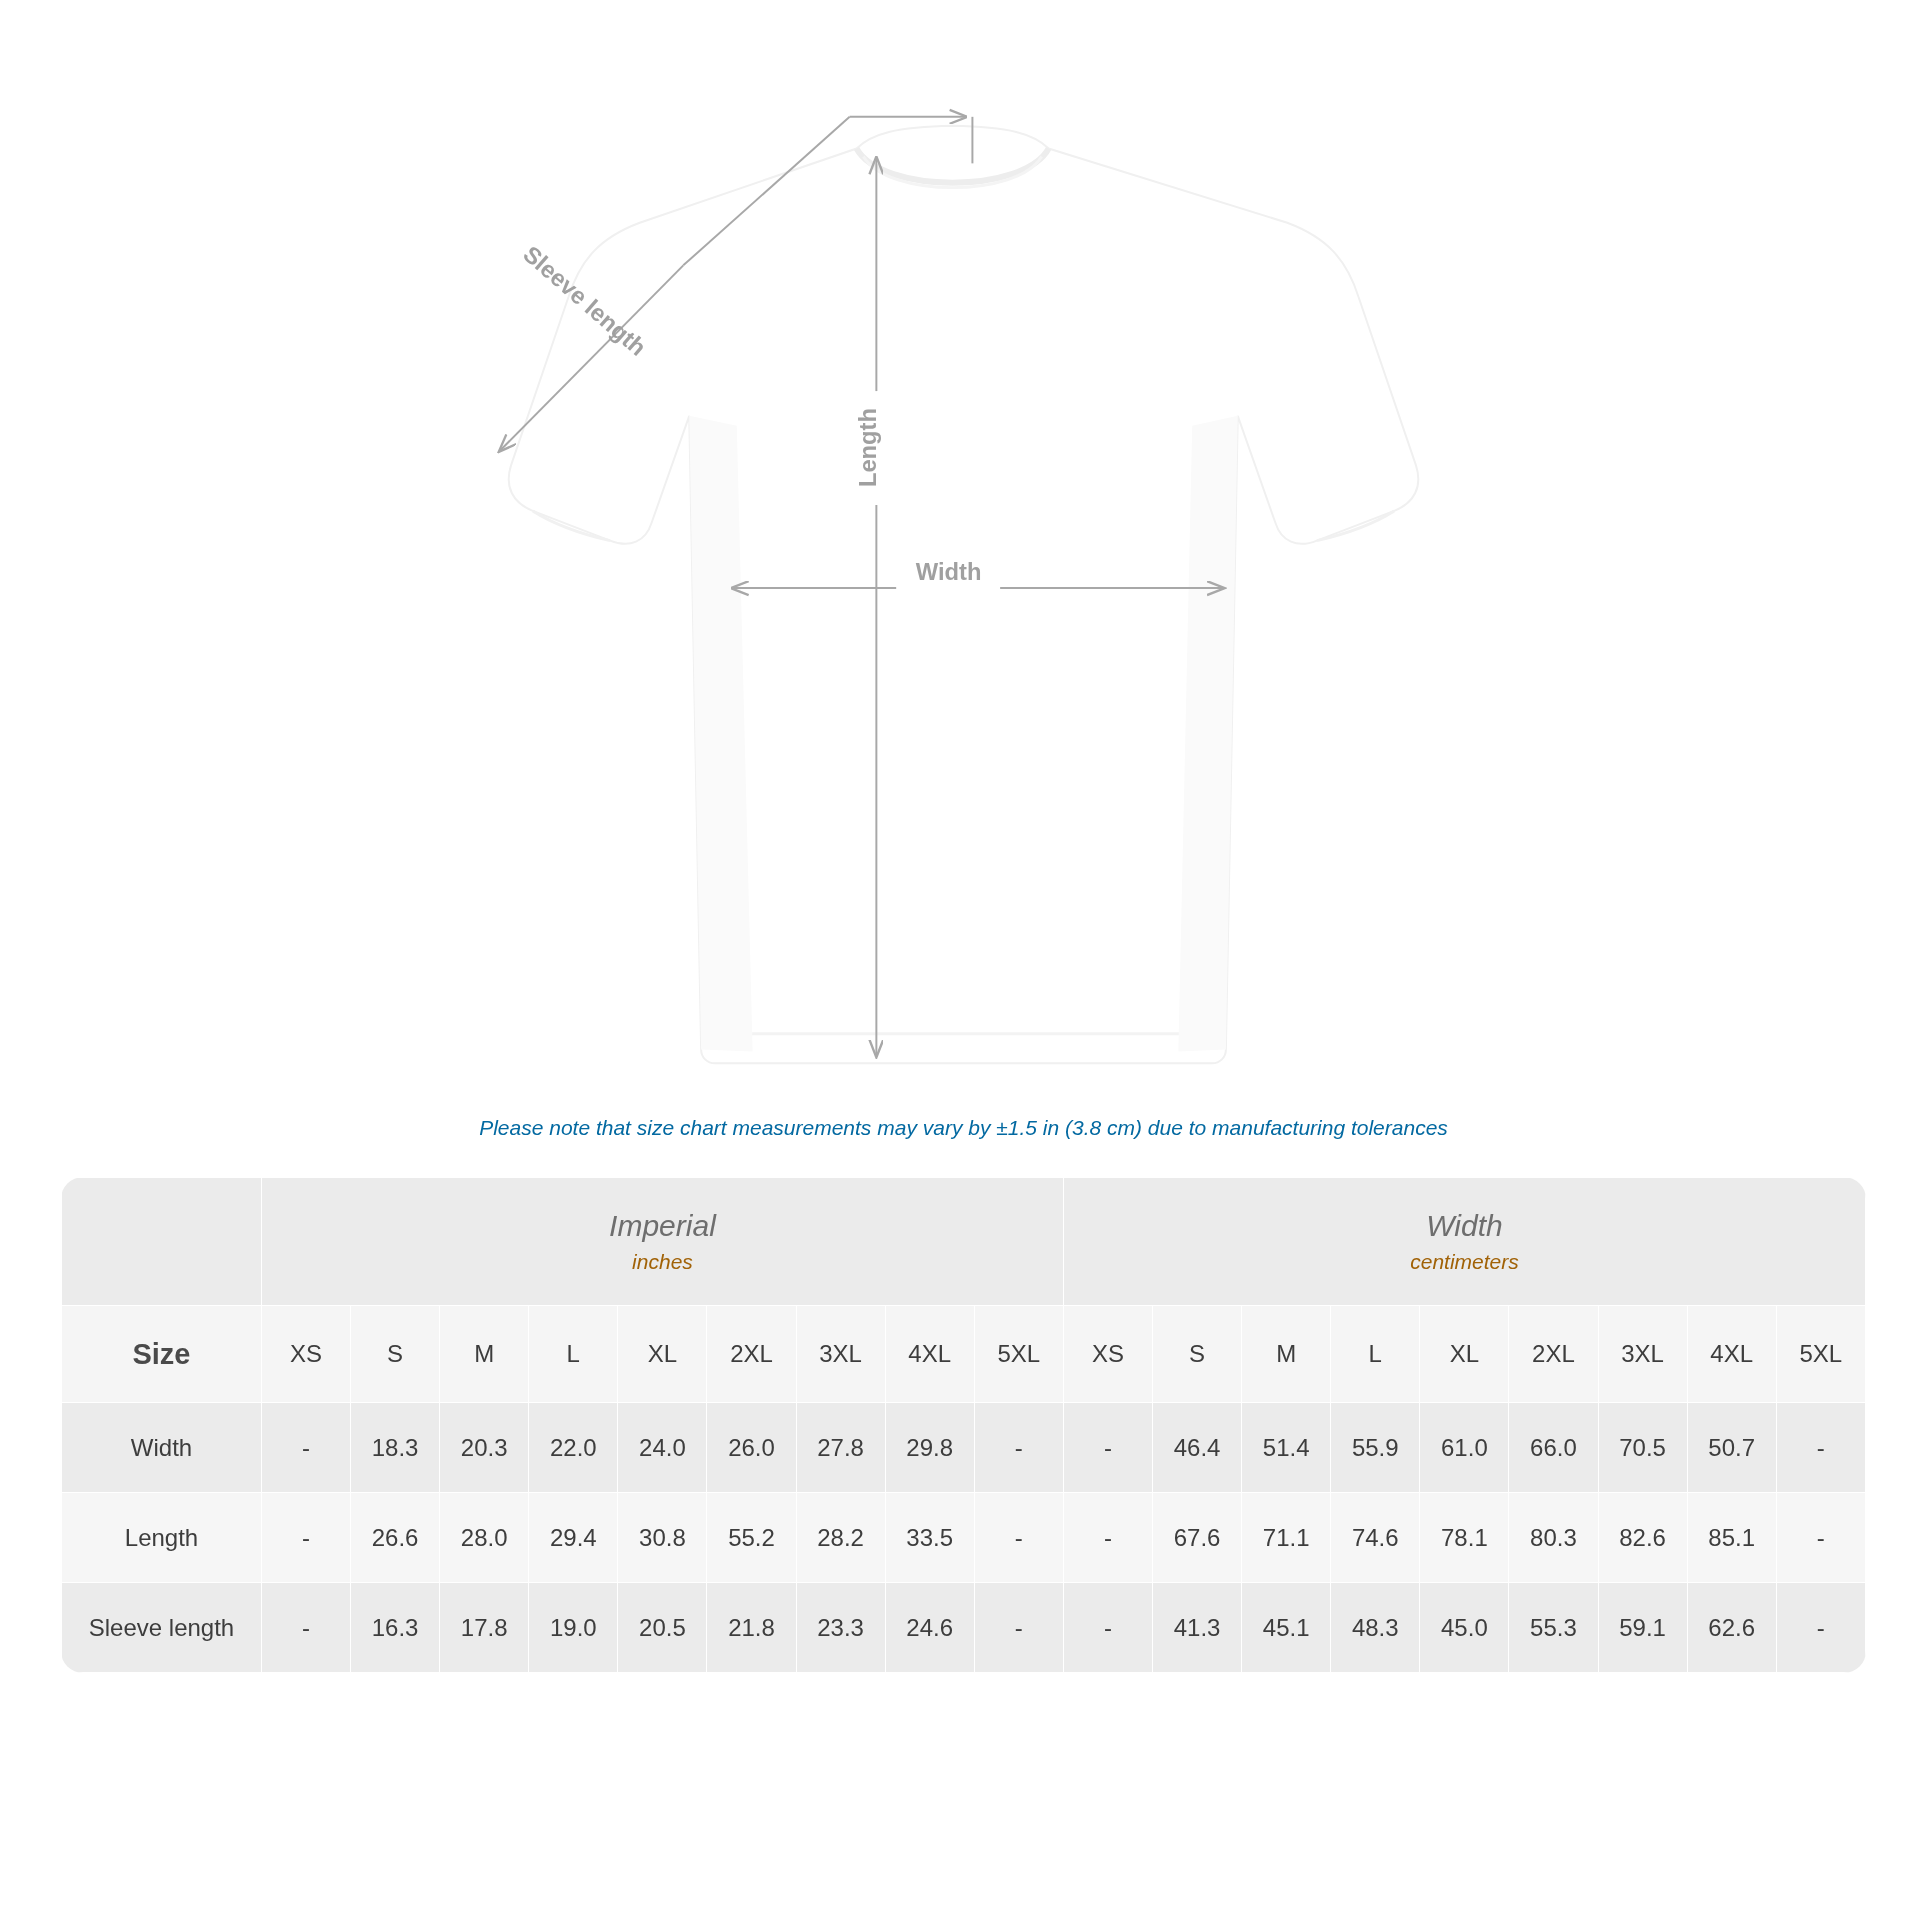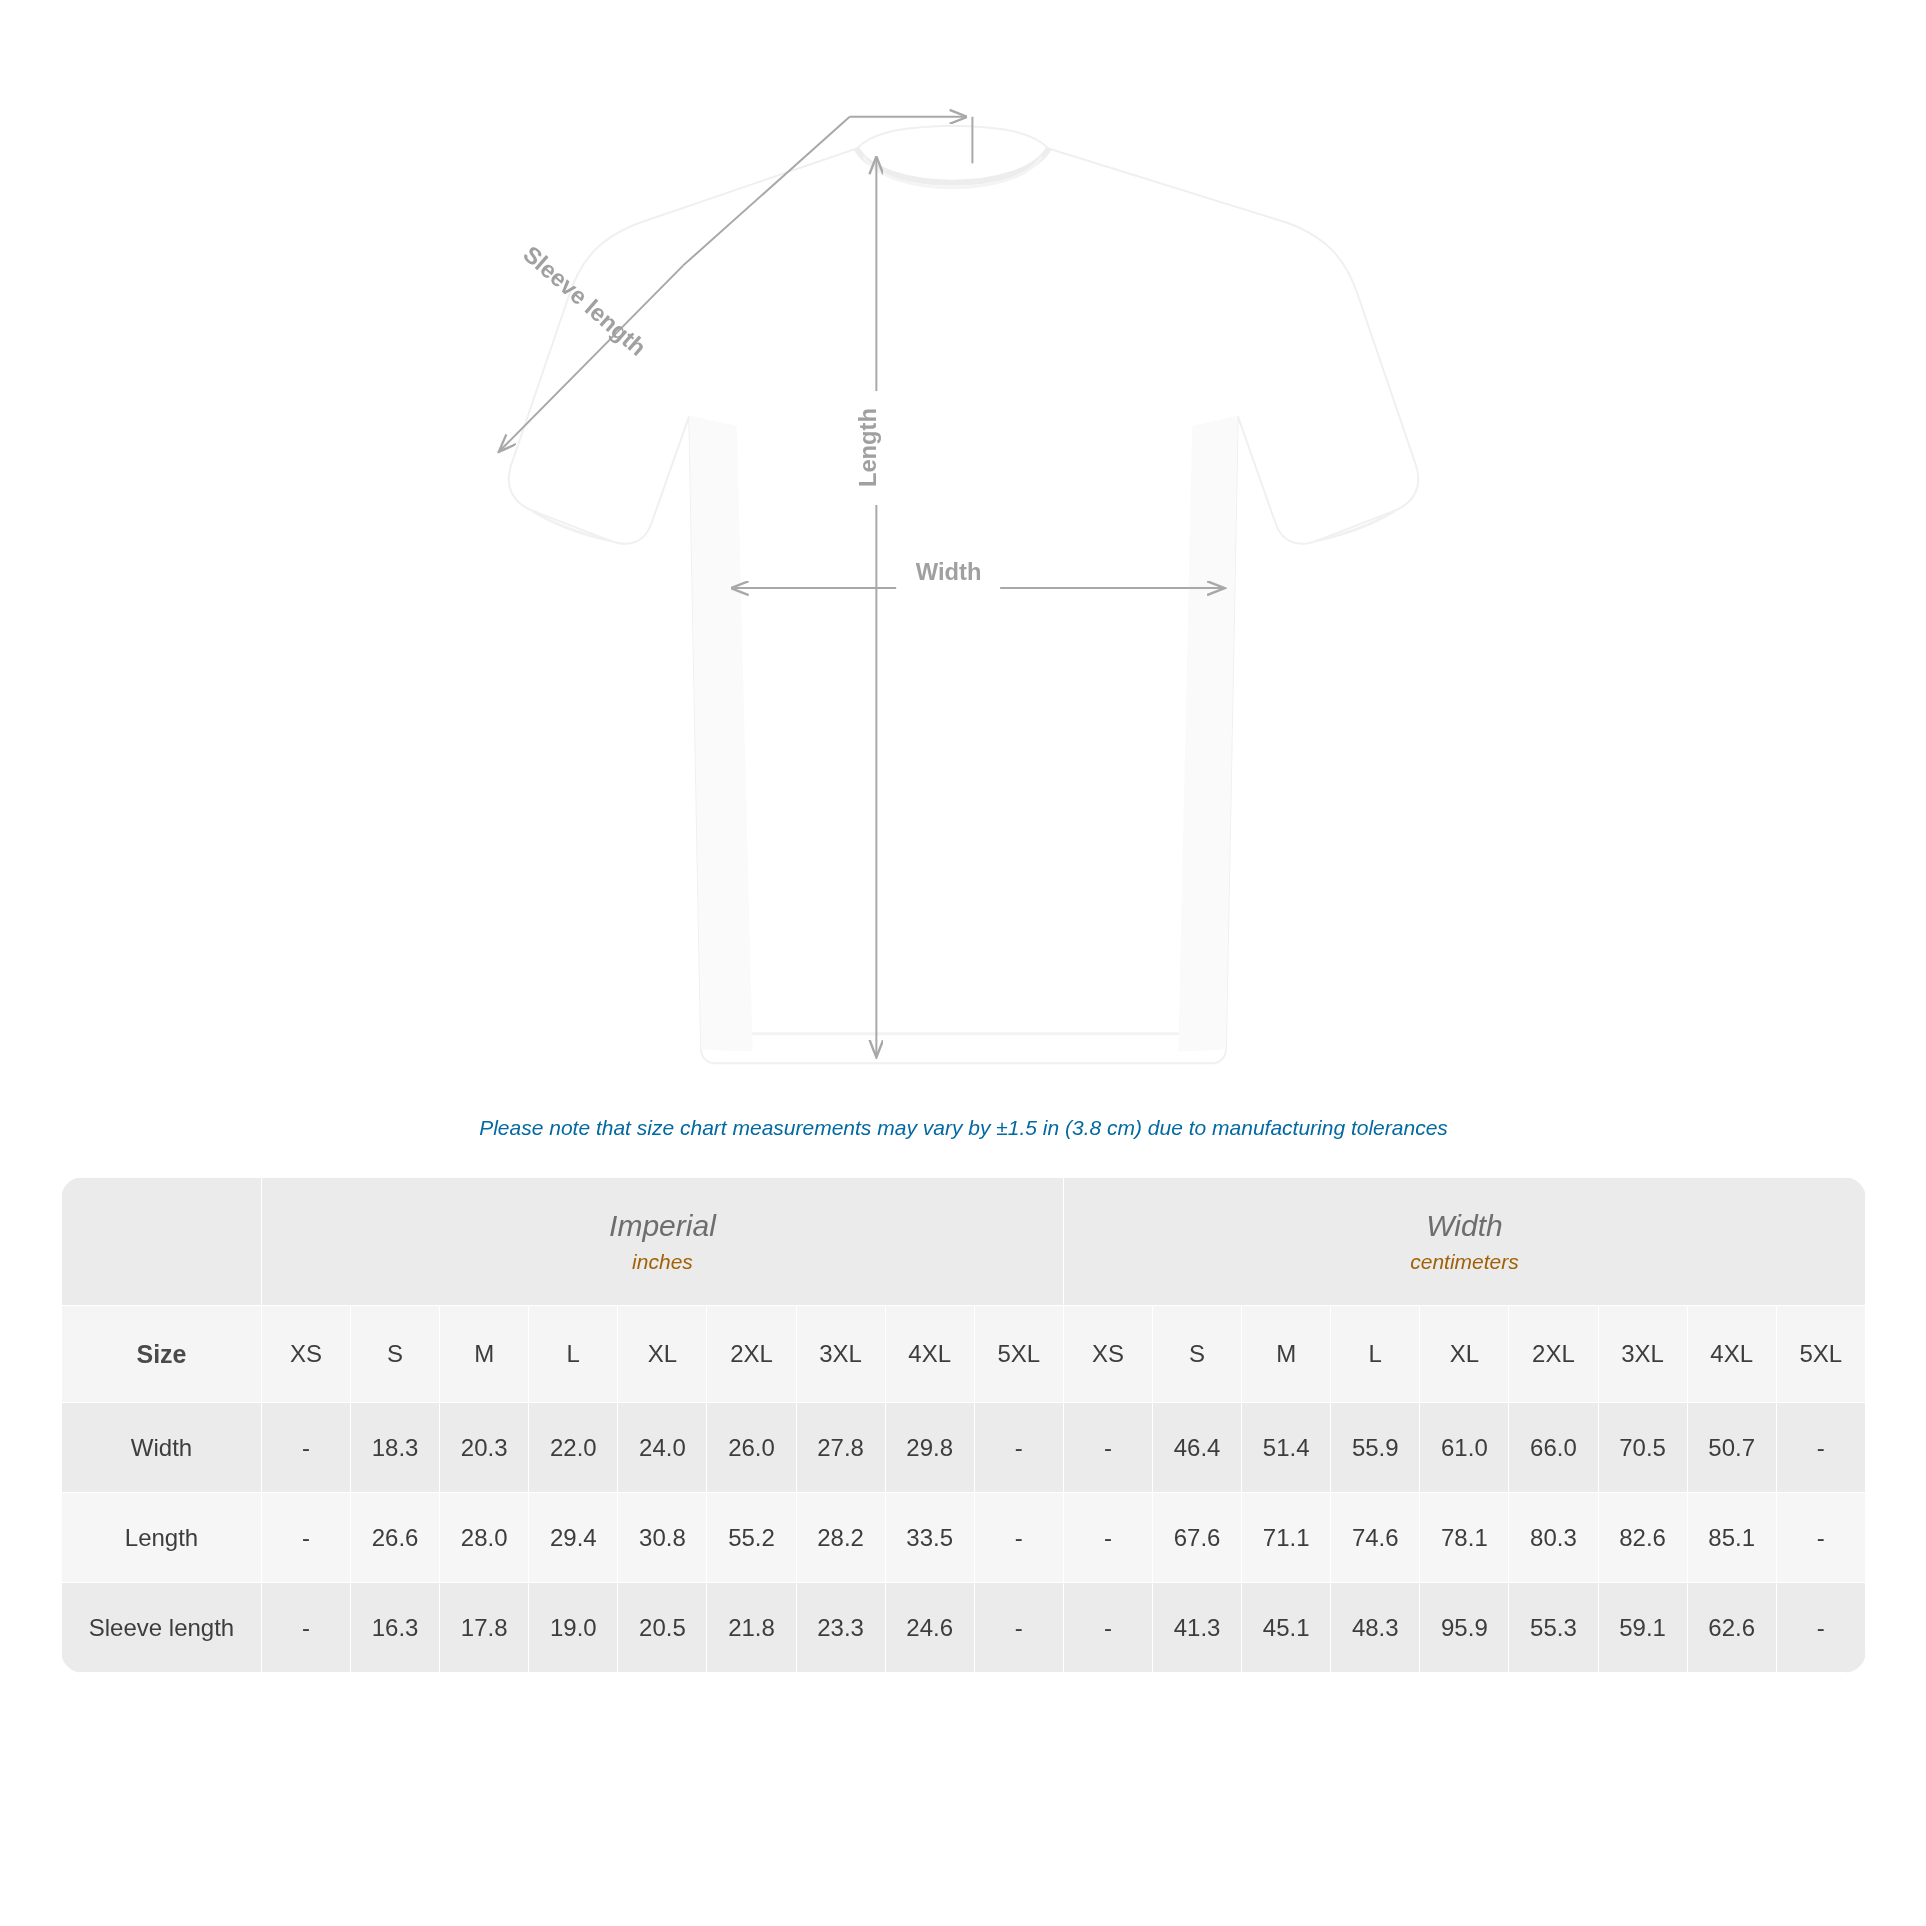--- a/index.html
+++ b/index.html
@@ -96,21 +96,21 @@
   
   .hdr-row td {
     background: #f5f5f5;
     height: 94px;
     font-size: 25px;
     color: #3d3d3d;
   }
   .hdr-row td.label-cell {
     font-weight: bold;
     color: #4a4a4a;
-    font-size: 25px;
+    font-size: 29px;
   }
 
   
   .row-a td { background: #ebebeb; height: 87px; }
   .row-b td { background: #f6f6f6; height: 87px; }
   td.label-cell {
     font-weight: bold;
     color: #4a4a4a;
     font-size: 25px;
   }
@@ -301,21 +301,21 @@
             <td>19.0</td>
             <td>20.5</td>
             <td>21.8</td>
             <td>23.3</td>
             <td>24.6</td>
             <td>-</td>
             <td>-</td>
             <td>41.3</td>
             <td>45.1</td>
             <td>48.3</td>
-            <td>95.9</td>
+            <td>45.0</td>
             <td>55.3</td>
             <td>59.1</td>
             <td>62.6</td>
             <td>-</td>
           </tr>
         </tbody>
     </table>
   </div>
 
 </div>

